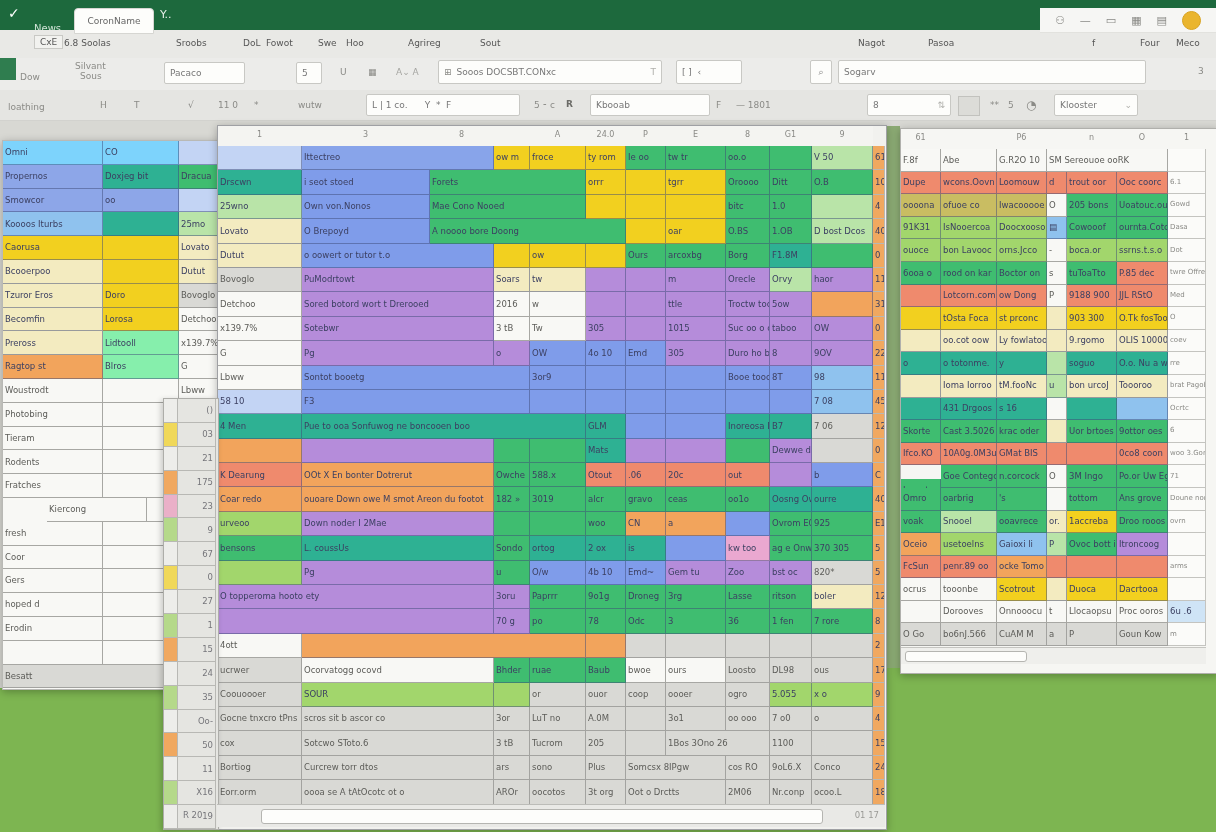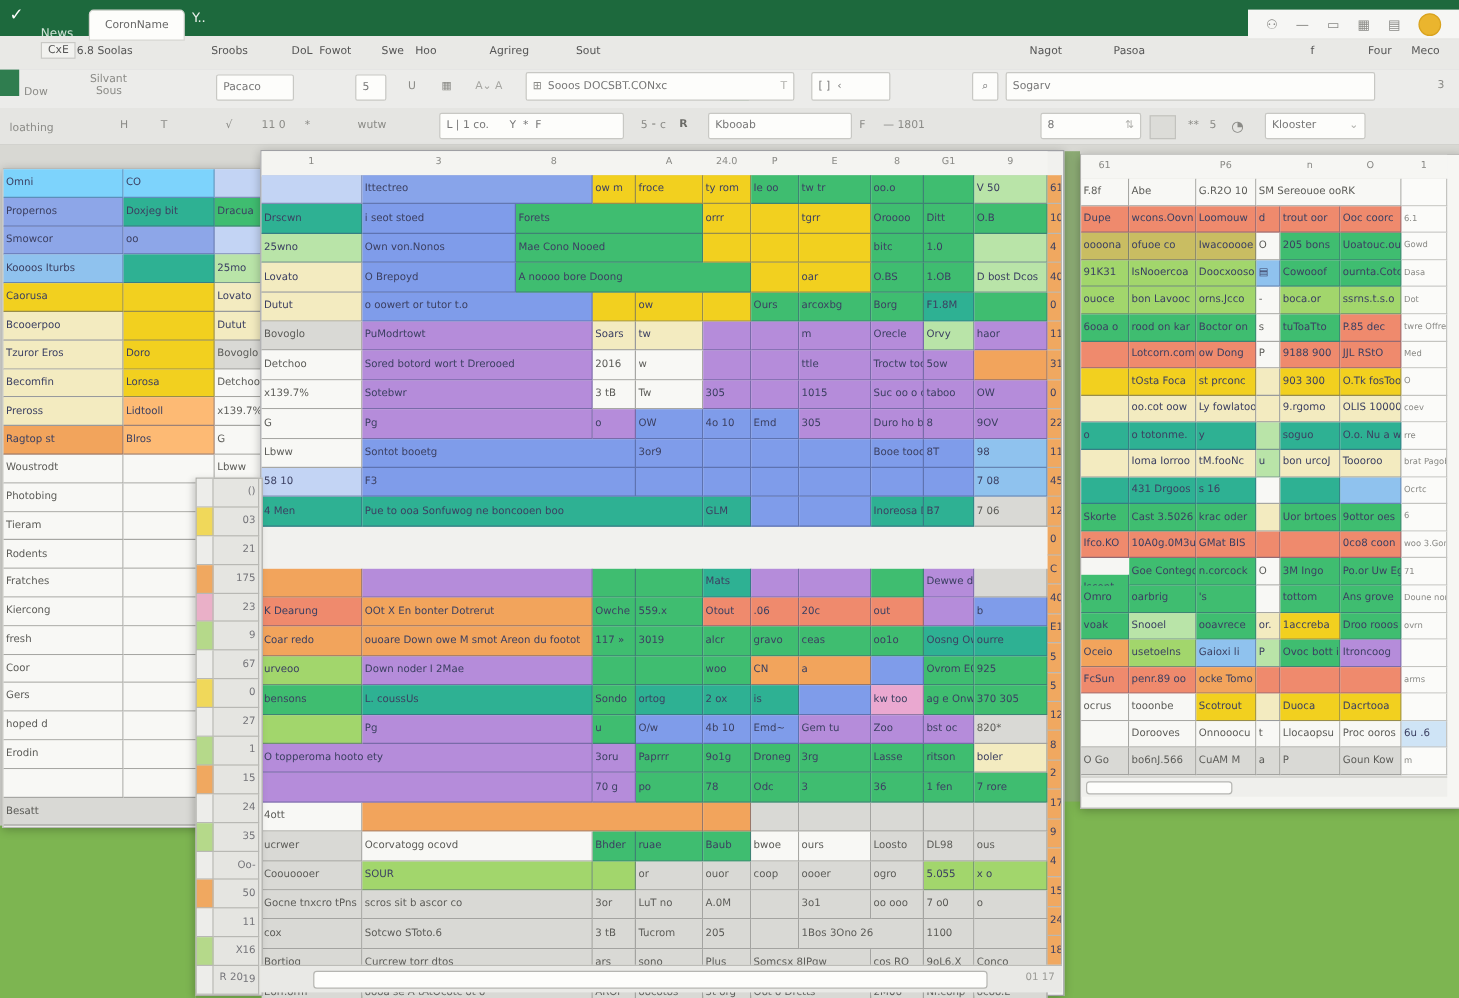--- a/index.html
+++ b/index.html
@@ -36,21 +36,21 @@
   .desk{background:#7db551}
   
   .g-row{display:flex}
   .g-cell{box-sizing:border-box;flex:0 0 auto;height:100%;border-right:1px solid rgba(62,74,120,.5);
       border-bottom:1px solid rgba(62,74,120,.5);font-size:8.5px;line-height:1;display:flex;align-items:center;
       padding:0 2px;white-space:nowrap;overflow:hidden;color:#3c4062}
   .c-hd{background:#7dd3fc}.c-lb{background:#c3d4f4}.c-bl{background:#8da6e8}.c-bu{background:#7f9cea}
   .c-bd{background:#88a4ea}.c-sk{background:#8fc2ee}.c-tl{background:#2eb193}.c-gr{background:#3fbd70}
   .c-pg{background:#b9e4a8}.c-lg{background:#a2d66c}.c-yl{background:#f2d01f}.c-cr{background:#f3ebc0}
   .c-or{background:#f2a45c}.c-sa{background:#ef8a6d}.c-ol{background:#c9bd62}.c-pu{background:#b58cda}
-  .c-pl{background:#fdba74}.c-pk{background:#eaa8d0}
+  .c-pl{background:#86efac}.c-pk{background:#eaa8d0}
   .c-gy{background:#d9d9d5;border-color:#a3a3a0;color:#5c5c58}
   .c-wh{background:#f8f8f5;border-color:#a7a7a3;color:#5c5c58}
   .c-nt{background:#fbfbf9;border-color:#c4c4c0;color:#8a8a86;font-size:7px}
   .c-nb{background:#cfe4f6;border-color:#c4c4c0}
   .c-cl{background:transparent;border-color:transparent;color:#8a8a86;justify-content:center;font-size:8px}
   .c-gn{background:transparent;border-color:#b8b8b4;color:#75757a;justify-content:flex-end;font-size:8.5px}
   .c-cn{background:#ededea;border-color:#b8b8b4}.c-cy{background:#f0d85a;border-color:#b8b8b4}
   .c-co{background:#f0a860;border-color:#b8b8b4}.c-cp{background:#eab0c8;border-color:#b8b8b4}
   .c-cl2{background:#b5d98a;border-color:#b8b8b4}
   
@@ -105,21 +105,21 @@
   <span>f</span>
   <span>Four</span>
   <span>Meco</span>
 </div>
 
 <div class="abs" id="toolrow1">
   <div class="abs" style="left:0;top:0;width:16px;height:22px;background:#2f7d4f"></div>
   <span class="glyph" style="left:20px;top:14px">Dow</span>
   <span class="glyph" style="left:75px;top:3px">Silvant</span>
   <span class="glyph" style="left:80px;top:13px">Sous</span>
-  <div class="wbox" style="left:180px;top:4px;width:65px;height:22px">Pacaco</div>
+  <div class="wbox" style="left:164px;top:4px;width:81px;height:22px">Pacaco</div>
   <div class="wbox" style="left:296px;top:4px;width:26px;height:22px">5</div>
   <span class="glyph" style="left:340px;top:9px">U</span>
   <span class="glyph" style="left:368px;top:9px">▦</span>
   <span class="glyph" style="left:396px;top:9px;color:#a5a5a1">A⌄ A</span>
   <span class="glyph" style="left:462px;top:9px">1 30   15</span>
   <span class="glyph" style="left:556px;top:9px;border:1px solid #c8c8c4;background:#fdfdfb;padding:1px 6px">8</span>
   <div class="abs" style="left:600px;top:6px;width:22px;height:18px;background:#bcd6bf;border:1px solid #9fbfa4"></div>
   <span class="glyph" style="left:636px;top:8px;font-size:11px">S</span>
   <span class="glyph" style="left:676px;top:9px">9.</span>
   <div class="wbox" style="left:438px;top:-26px;width:0;height:0;border:0"></div>
@@ -237,21 +237,21 @@
       </div>
       <div class="g-row" style="height: 23.8px;">
         <div class="g-cell c-wh" style="width: 100px;">Rodents</div>
         <div class="g-cell c-wh" style="width: 115px;"></div>
       </div>
       <div class="g-row" style="height: 23.8px; text-align: center;">
         <div class="g-cell c-wh" style="width: 100px;">Fratches</div>
         <div class="g-cell c-wh" style="width: 115px;"></div>
       </div>
       <div class="g-row" style="height: 23.8px;">
-        <div class="g-cell c-wh" style="width: 100px;">Kiercong</div>
+        <div class="g-cell c-wh" style="width: 100px; margin-left: 44px;">Kiercong</div>
         <div class="g-cell c-wh" style="width: 115px;"></div>
       </div>
       <div class="g-row" style="height: 23.8px;">
         <div class="g-cell c-wh" style="width: 100px;">fresh</div>
         <div class="g-cell c-wh" style="width: 115px;"></div>
       </div>
       <div class="g-row" style="height: 23.8px;">
         <div class="g-cell c-wh" style="width: 100px;">Coor</div>
         <div class="g-cell c-wh" style="width: 115px;"></div>
       </div>
@@ -423,48 +423,48 @@
       <div class="g-row" style="height: 24.4px;">
         <div class="g-cell c-tl" style="width: 84px;">4 Men</div>
         <div class="g-cell c-tl" style="width: 284px;">Pue to ooa Sonfuwog ne boncooen boo</div>
         <div class="g-cell c-tl" style="width: 40px;">GLM</div>
         <div class="g-cell c-bu" style="width: 40px;"></div>
         <div class="g-cell c-bu" style="width: 60px;"></div>
         <div class="g-cell c-tl" style="width: 44px;">Inoreosa DSS</div>
         <div class="g-cell c-tl" style="width: 42px;">B7</div>
         <div class="g-cell c-gy" style="width: 61px;">7 06</div>
       </div>
-      <div class="g-row" style="height: 24.4px; margin-top: 35px;">
+      <div class="g-row" style="height: 24.4px;">
         <div class="g-cell c-or" style="width: 84px;"></div>
         <div class="g-cell c-pu" style="width: 192px;"></div>
         <div class="g-cell c-gr" style="width: 36px;"></div>
         <div class="g-cell c-gr" style="width: 56px;"></div>
         <div class="g-cell c-tl" style="width: 40px;">Mats</div>
         <div class="g-cell c-pu" style="width: 40px;"></div>
         <div class="g-cell c-pu" style="width: 60px;"></div>
         <div class="g-cell c-gr" style="width: 44px;"></div>
         <div class="g-cell c-pu" style="width: 42px;">Dewwe don g</div>
         <div class="g-cell c-gy" style="width: 61px;"></div>
       </div>
       <div class="g-row" style="height: 24.4px;">
         <div class="g-cell c-sa" style="width: 84px;">K Dearung</div>
         <div class="g-cell c-or" style="width: 192px;">OOt X En bonter Dotrerut</div>
         <div class="g-cell c-gr" style="width: 36px;">Owche</div>
-        <div class="g-cell c-gr" style="width: 56px;">559.x</div>
+        <div class="g-cell c-gr" style="width: 56px;">588.x</div>
         <div class="g-cell c-sa" style="width: 40px;">Otout</div>
         <div class="g-cell c-sa" style="width: 40px;">.06</div>
         <div class="g-cell c-sa" style="width: 60px;">20c</div>
         <div class="g-cell c-sa" style="width: 44px;">out</div>
         <div class="g-cell c-pu" style="width: 42px;"></div>
         <div class="g-cell c-bu" style="width: 61px;">b</div>
       </div>
       <div class="g-row" style="height: 24.4px;">
         <div class="g-cell c-or" style="width: 84px;">Coar redo</div>
         <div class="g-cell c-or" style="width: 192px;">ouoare Down owe M smot  Areon du footot</div>
-        <div class="g-cell c-gr" style="width: 36px;">117 »</div>
+        <div class="g-cell c-gr" style="width: 36px;">182 »</div>
         <div class="g-cell c-gr" style="width: 56px;">3019</div>
         <div class="g-cell c-gr" style="width: 40px;">alcr</div>
         <div class="g-cell c-gr" style="width: 40px;">gravo</div>
         <div class="g-cell c-gr" style="width: 60px;">ceas</div>
         <div class="g-cell c-gr" style="width: 44px;">oo1o</div>
         <div class="g-cell c-tl" style="width: 42px;">Oosng  Ow</div>
         <div class="g-cell c-tl" style="width: 61px;">ourre</div>
       </div>
       <div class="g-row" style="height: 24.4px;">
         <div class="g-cell c-lg" style="width: 84px;">urveoo</div>

